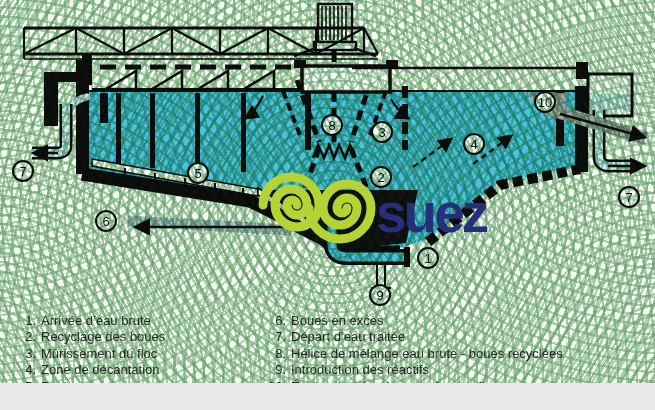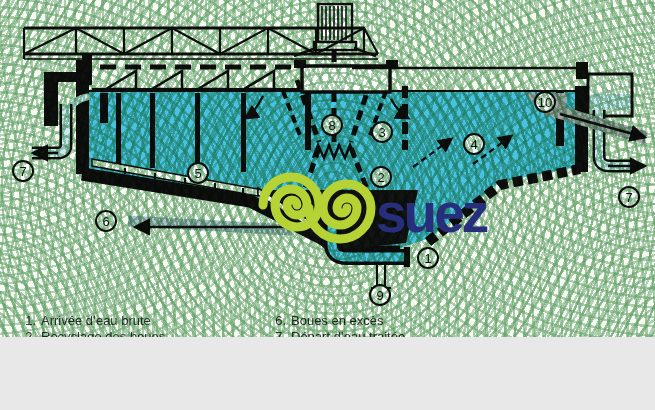--- a/index.html
+++ b/index.html
@@ -1,17 +1,17 @@
 <!DOCTYPE html>
 <html><head>
 <meta charset="utf-8">
 <style>
   html,body{margin:0;padding:0;background:#e8e8e8;}
   .stage{
-    position:relative;width:655px;height:337px;overflow:hidden;
+    position:relative;width:655px;height:383px;overflow:hidden;
     background:#f6faf3;
     font-family:"Liberation Sans", sans-serif;
   }
   .layer{position:absolute;inset:0;}
   #diagram-svg{z-index:1;}
   .marker{
     position:absolute;z-index:1;width:22px;height:22px;box-sizing:border-box;
     border:2px solid #101010;border-radius:50%;
     background:rgba(255,255,255,.95);
     display:flex;align-items:center;justify-content:center;

